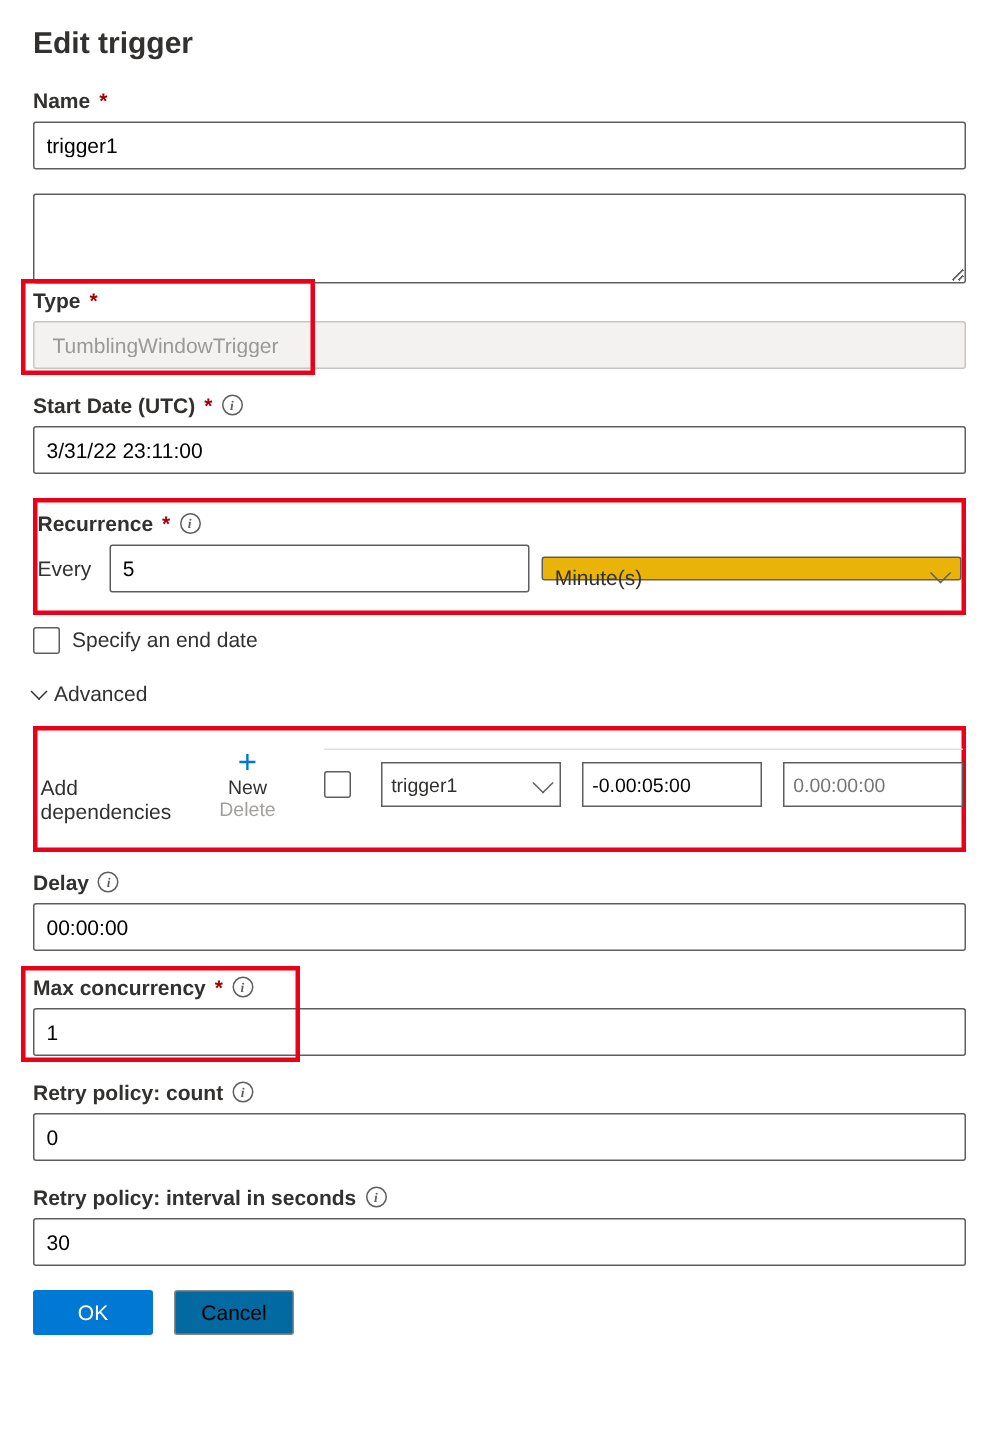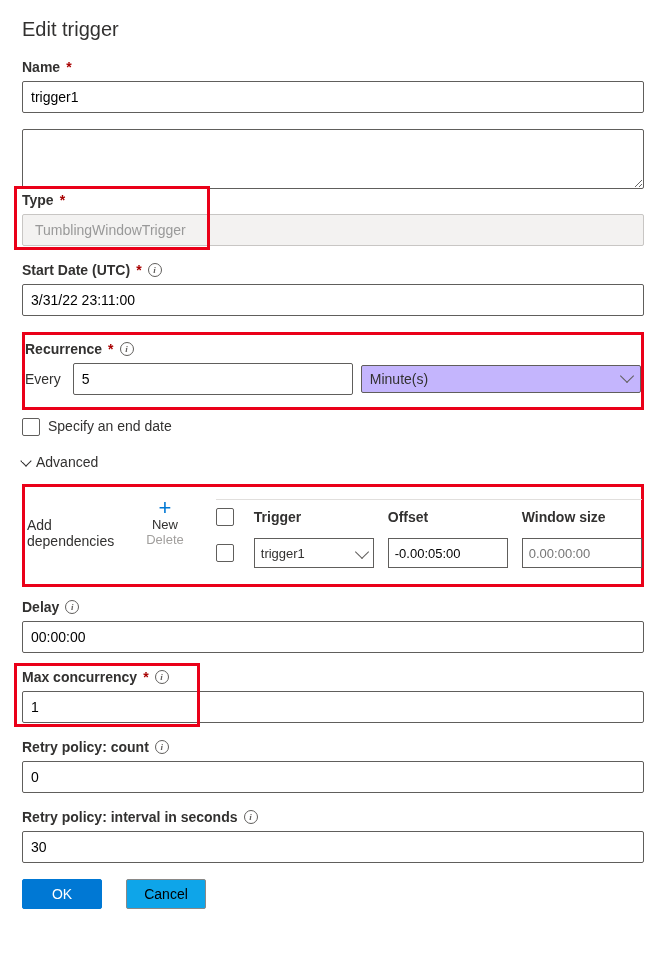--- a/index.html
+++ b/index.html
@@ -1,38 +1,38 @@
 <!DOCTYPE html>
 <html><head>
   <meta charset="utf-8">
   <style>
     * { box-sizing: border-box; margin: 0; padding: 0; font-family: "Segoe UI", Arial, sans-serif; }
     body { background: #fff; width: 666px; padding: 18px 22px 24px 22px; color: #323130; font-size: 14px; }
-    h1 { font-size: 20px; font-weight: 400; margin-bottom: 18px; }
+    h1 { font-size: 20px; font-weight: 700; margin-bottom: 18px; }
     .field { margin-bottom: 16px; }
     .label { font-weight: 600; font-size: 14px; margin-bottom: 6px; display: flex; align-items: center; gap: 6px; }
     .req { color: #a80000; }
     .input-text {
       width: 100%; border: 1px solid #605e5c; border-radius: 2px;
       padding: 5px 8px; font-size: 14px; height: 32px;
     }
     .input-text.disabled { background: #f3f2f1; color: #999; border-color: #c8c6c4; padding-left: 12px; }
     textarea.input-text { height: 60px; resize: both; }
     .info-icon {
       width: 14px; height: 14px; border: 1px solid #605e5c; border-radius: 50%;
       display: inline-flex; align-items: center; justify-content: center;
       font-size: 9px; font-style: italic; font-family: serif; color: #605e5c;
     }
     .row { display: flex; align-items: center; gap: 8px; }
     .recurrence-row .every-label { margin-right: 4px; }
     .recur-number { flex: 0 0 280px; }
     .select {
       flex: 1; border: 1px solid #605e5c; border-radius: 2px;
-      padding: 5px 8px; height: 28px; display: flex; justify-content: space-between; 
-      background: #c4b5fd;
+      padding: 5px 8px; height: 16px; display: flex; justify-content: space-between; 
+      background: #eab308;
     }
     .chevron-down-icon {
       width: 10px; height: 10px; border-right: 1px solid #605e5c; border-bottom: 1px solid #605e5c;
       transform: rotate(45deg); margin-bottom:3px;
     }
     .checkbox-row { display: flex; gap: 8px; margin-top: -4px; }
     .checkbox {
       width: 18px; height: 18px; border: 1px solid #605e5c; border-radius: 2px; background: #fff;
     }
     .advanced-toggle { display: flex; align-items: center; gap: 6px; margin: 18px 0 14px 0; cursor: default; }
@@ -47,22 +47,22 @@
     .dep-header { font-weight: 600; margin-bottom: 12px;}
     .col-check { width: 24px; }
     .col-trig { flex: 0 0 120px; }
     .col-offset { flex: 0 0 120px; }
     .col-wsize { flex: 0 0 120px; }
     .small-input { width: 100%; height: 30px; border: 1px solid #605e5c; padding: 4px 6px; font-size: 13px; }
     .small-input.placeholder { color: #a19f9d; }
     .small-select { display:flex; justify-content:space-between; align-items:center; }
     .section-hl { border: 3px solid #ea0018; padding: 6px 0; margin-bottom: 12px; }
     .section-hl .field { margin-bottom: 6px; }
-    .buttons { display: flex; gap: 24px; }
-    .btn { height: 30px; min-width: 80px; font-size: 14px; border-radius: 2px; border: 1px solid #8a8886; background: #0ea5e9; }
+    .buttons { display: flex; gap: 14px; }
+    .btn { height: 30px; min-width: 80px; font-size: 14px; border-radius: 2px; border: 1px solid #8a8886; background: #0369a1; }
     .btn.primary { background: #0078D4; border-color: #0078D4; color: #fff; }
     .recurrence-block { margin-bottom:8px; }
   </style>
 </head>
 <body>
 
 <h1 data-name="page-title">Edit trigger</h1>
 
 <div class="field" data-name="name-field">
   <div class="label">
@@ -130,28 +130,20 @@
 
 <div class="section-hl" data-name="add-dependencies-section">
   <div class="deps-zone">
     <div class="deps-left-label" data-name="add-dependencies-label">Add dependencies</div>
     <div class="deps-actions">
       <span class="plus-icon" data-name="plus-icon">+</span>
       <span data-name="new-button">New</span>
       <span class="delete-text" data-name="delete-button">Delete</span>
     </div>
     <div class="deps-table" data-name="dependencies-table">
-      <div class="dep-header">
-        <div class="col-check">
-            <div class="checkbox" data-name="select-all-checkbox"></div>
-          </div>
-        <div class="col-trig" data-name="trigger-column-header">Trigger</div>
-        <div class="col-offset" data-name="offset-column-header">Offset</div>
-        <div class="col-wsize" data-name="wsize-column-header">Window size</div>
-      </div>
       <div class="dep-row" data-name="table-row">
         <div class="col-check">
             <div class="checkbox" data-name="row-checkbox"></div>
           </div>
         <div class="col-trig">
           <div class="small-input small-select" data-name="dep-trigger-select">
             <span data-name="dep-trigger-value">trigger1</span>
             <span class="chevron-down-icon" data-name="chevron-down-icon"></span>
           </div>
         </div>

